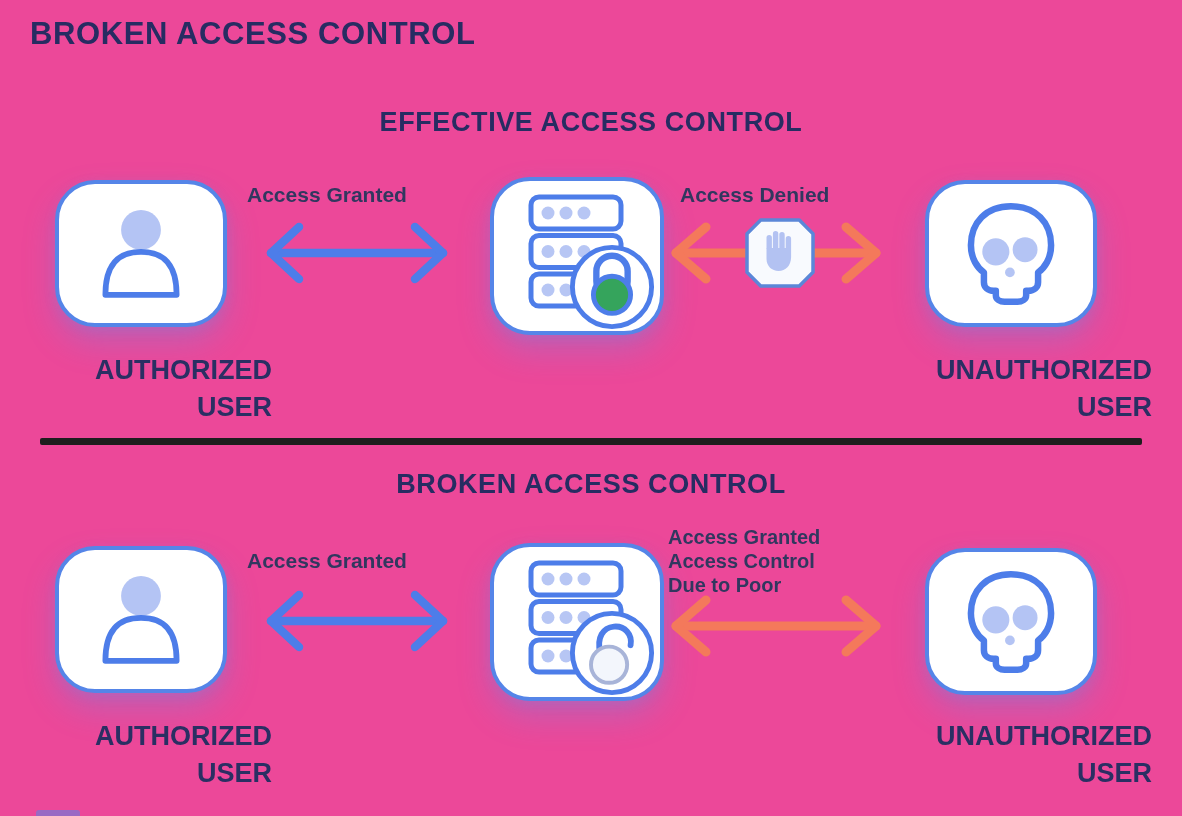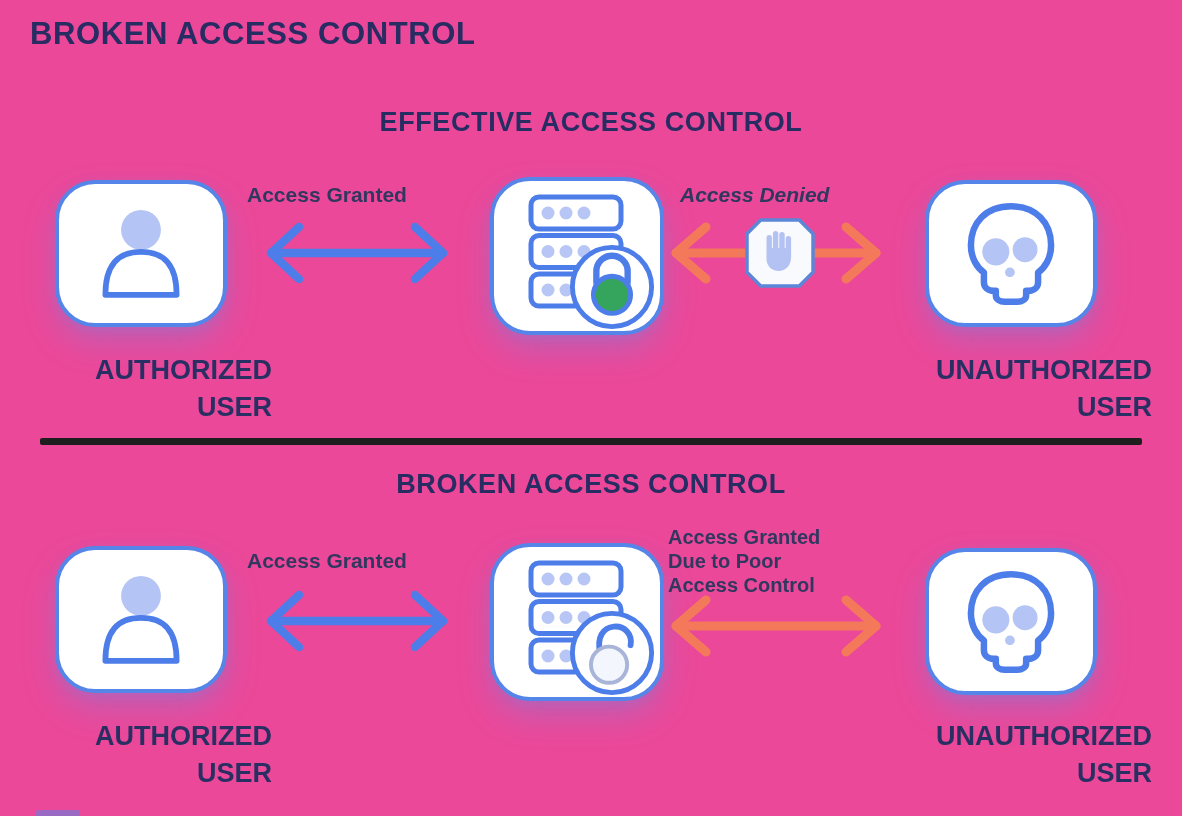--- a/index.html
+++ b/index.html
@@ -90,21 +90,21 @@
   .label-unauth-2 { left: 872px; top: 718px; width: 280px; }
 
   .arrow-label {
     position: absolute;
     text-align: left;
     font-size: 21px;
     font-weight: 600;
     color: #31375f;
   }
   .granted-label-1 { left: 247px; top: 183px; width: 220px; }
-  .denied-label-1  { left: 680px; top: 183px; width: 220px; font-style: italic; }
+  .denied-label-1  { left: 680px; top: 183px; width: 220px; }
   .granted-label-2 { left: 247px; top: 549px; width: 220px; }
   .granted-poor-label {
     left: 668px; top: 525px; width: 250px;
     font-size: 20px; line-height: 24px;
   }
 
   .arrow { position: absolute; }
   .blue-arrow-1   { left: 257px; top: 218px; }
   .blue-arrow-2   { left: 257px; top: 586px; }
   .orange-arrow-1 { left: 662px; top: 217px; }
@@ -279,22 +279,22 @@
       <svg viewBox="0 0 90 90">
         <circle cx="45" cy="45" r="40.5" fill="#ffffff" stroke="#4d7de9" stroke-width="5"></circle>
         <path d="M33 45 C29 29 36 19 47 18 C58 17 66 26 64 37" fill="none" stroke="#4d7de9" stroke-width="6" stroke-linecap="round"></path>
         <circle cx="42" cy="57" r="18.5" fill="#f3f6fc" stroke="#a8b4d8" stroke-width="4"></circle>
       </svg>
     </span>
   </div>
 
   <div class="arrow-label granted-poor-label">
     <div>Access Granted</div>
+    <div>Access Control</div>
     <div>Due to Poor</div>
-    <div>Access Control</div>
   </div>
   <div class="arrow orange-arrow-2">
     <svg width="228" height="72" viewBox="0 0 228 72">
       <g stroke="#f4795b" stroke-width="9" fill="none" stroke-linecap="round" stroke-linejoin="round">
         <path d="M14 36 H214"></path>
         <path d="M44 10 L14 36 L44 62"></path>
         <path d="M184 10 L214 36 L184 62"></path>
       </g>
     </svg>
   </div>

